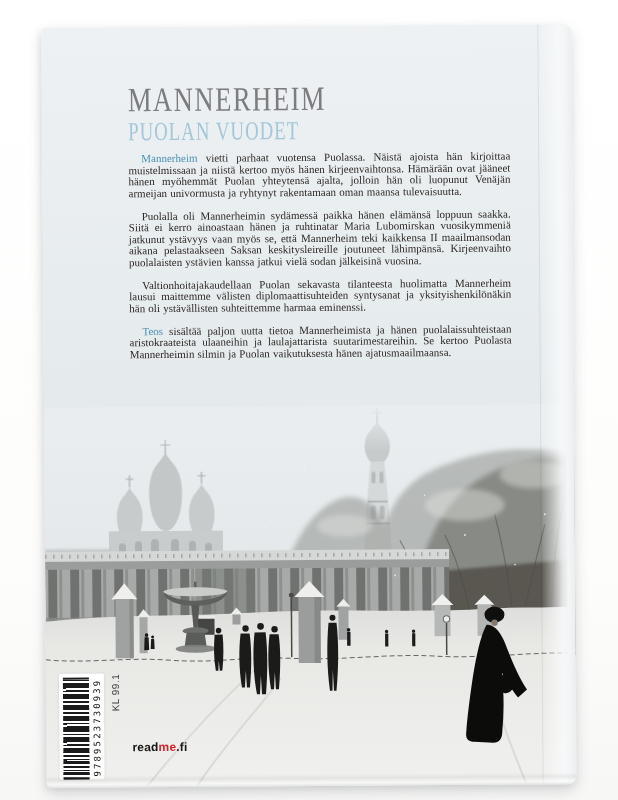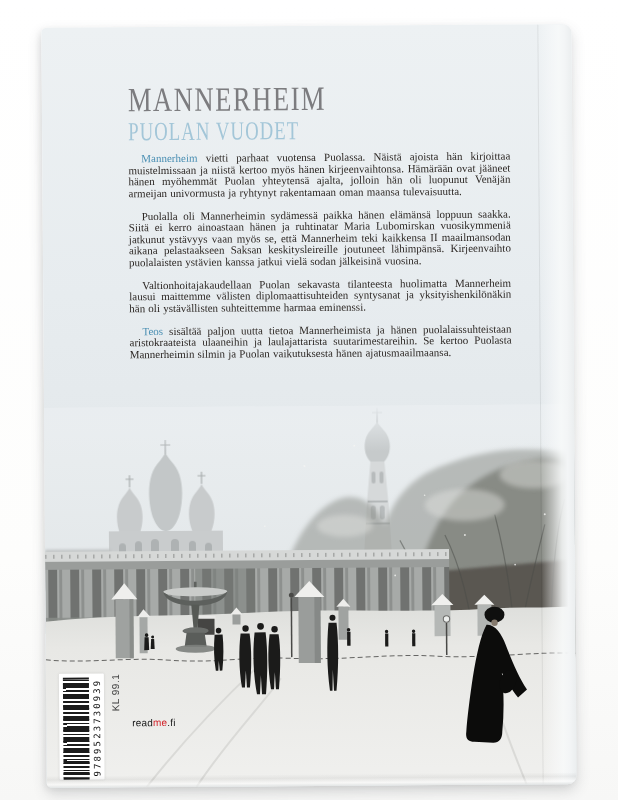--- a/index.html
+++ b/index.html
@@ -66,23 +66,23 @@
     font-size:9px;letter-spacing:2.1px;color:#141414;white-space:nowrap;
   }
   .classification{
     position:absolute;left:64px;top:684px;z-index:3;
     transform:rotate(-90deg);transform-origin:0 0;
     font-family:"Liberation Sans", sans-serif;
     font-size:10px;letter-spacing:.5px;color:#3d3d3d;white-space:nowrap;
   }
   
   .publisher{
-    position:absolute;left:86px;top:690px;z-index:3;
+    position:absolute;left:86px;top:713px;z-index:3;
     font-family:"Liberation Sans", sans-serif;
-    font-weight:normal;font-size:10px;letter-spacing:.2px;color:#161616;
+    font-weight:bold;font-size:12px;letter-spacing:.2px;color:#161616;
     white-space:nowrap;
   }
   .publisher .me{color:#d2232a;}
   
   .spine-strip{
     position:absolute;right:0;top:0;bottom:0;width:34px;z-index:4;
     background:linear-gradient(to right,
       rgba(250,251,252,0) 0%,
       rgba(250,251,252,.45) 35%,
       rgba(248,250,250,.85) 62%,

